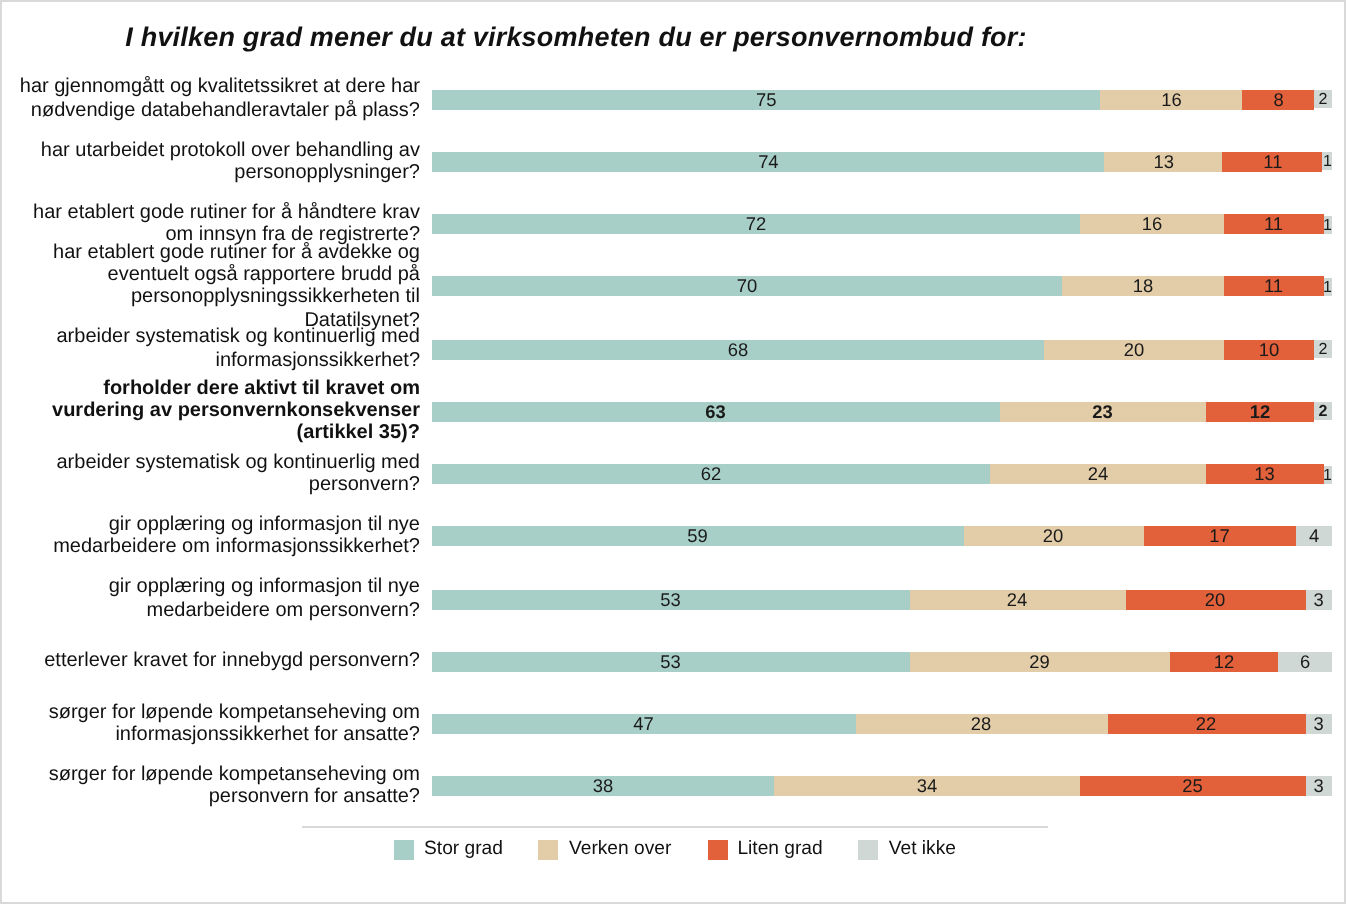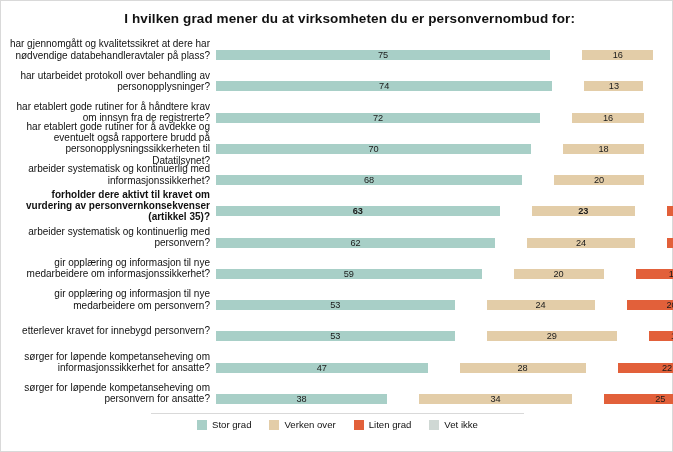--- a/index.html
+++ b/index.html
@@ -19,25 +19,26 @@
     width: 673px;
     height: 452px;
     box-sizing: border-box;
     border: 1px solid #d9d9d9;
   }
   #chart-title {
     position: absolute;
     top: 10px;
     left: 0;
     width: 574px;
-    text-align: right;
+    text-align: center;
     font-size: 13.5px;
     font-weight: bold;
     letter-spacing: 0.1px;
     color: #111111;
+    font-style: italic;
   }
   #plot-area {
     position: absolute;
     top: 33px;
     left: 8px;
     width: 657px;
     height: 375px;
   }
   .row {
     display: flex;
@@ -59,22 +60,21 @@
     position: relative;
     flex: 1 1 auto;
     height: 100%;
     display: flex;
     align-items: center;
   }
   .bar-track {
     display: flex;
     width: 100%;
     height: 21px;
-    align-items: flex-end;
-    gap: 32px;
+    align-items: center;
   }
   .seg {
     position: relative;
     display: flex;
     align-items: center;
     justify-content: center;
     font-size: 9.2px;
     color: #1a1a1a;
     overflow: visible;
     white-space: nowrap;

